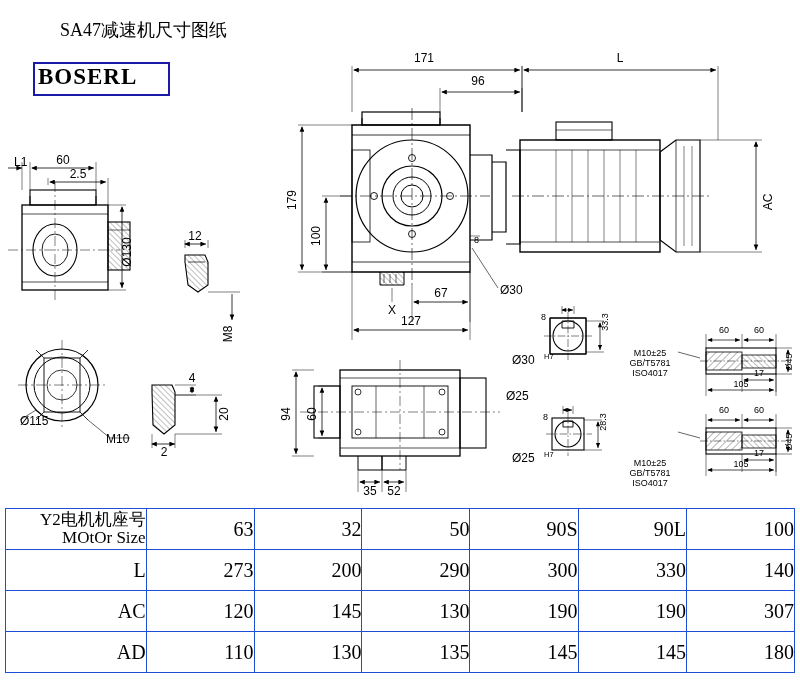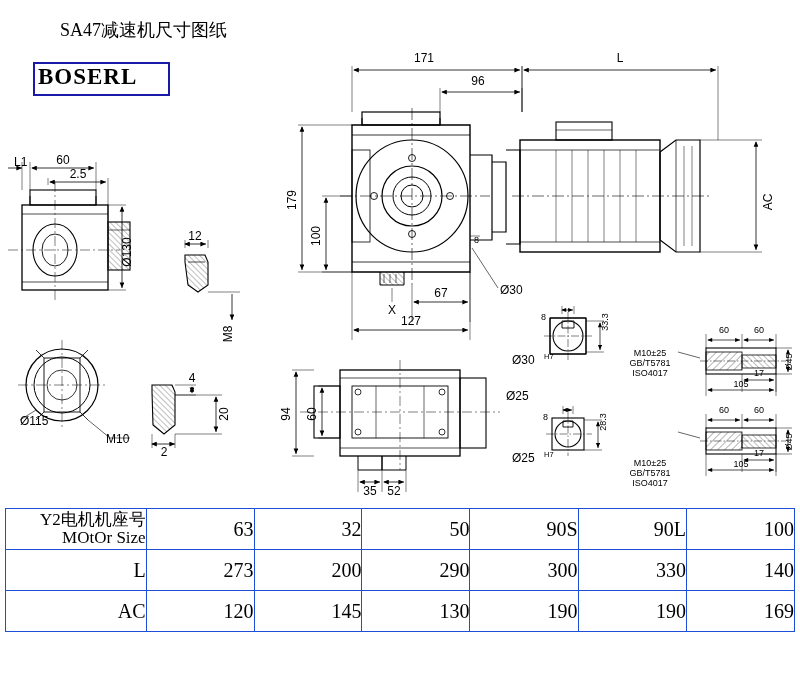--- a/index.html
+++ b/index.html
@@ -386,16 +386,25 @@
     <td class="datacell">330</td>
     <td class="datacell">140</td>
   </tr>
   <tr>
     <td class="rowhead">AC</td>
     <td class="datacell">120</td>
     <td class="datacell">145</td>
     <td class="datacell">130</td>
     <td class="datacell">190</td>
     <td class="datacell">190</td>
-    <td class="datacell">169</td>
+    <td class="datacell">307</td>
+  </tr>
+  <tr>
+    <td class="rowhead">AD</td>
+    <td class="datacell">110</td>
+    <td class="datacell">130</td>
+    <td class="datacell">135</td>
+    <td class="datacell">145</td>
+    <td class="datacell">145</td>
+    <td class="datacell">180</td>
   </tr>
 </tbody>
   </table>
 
 </body></html>

